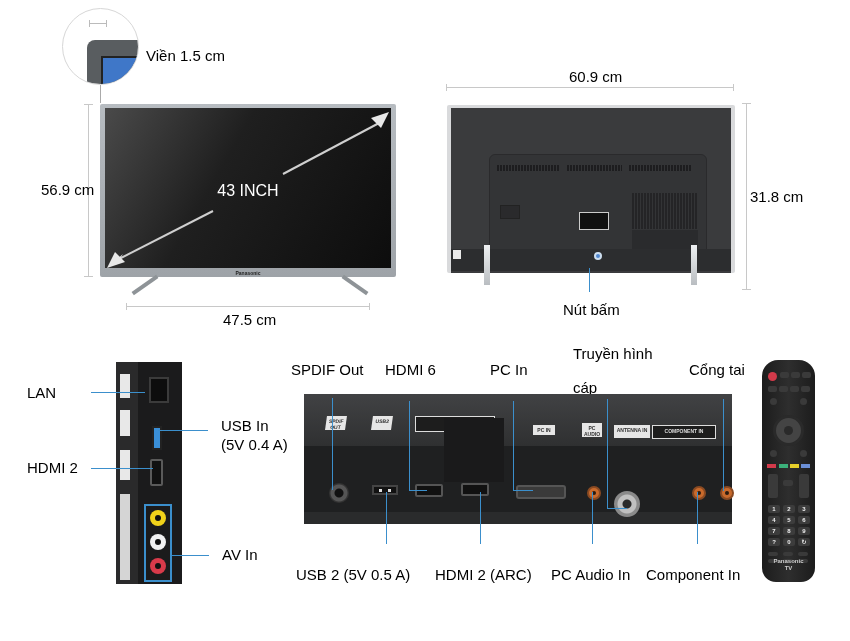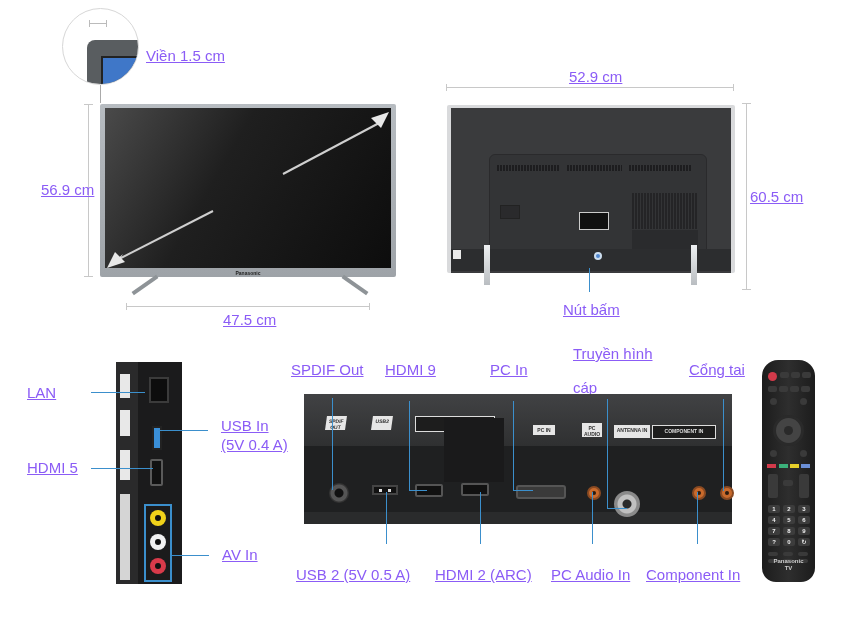--- a/index.html
+++ b/index.html
@@ -1,19 +1,19 @@
 <!DOCTYPE html>
 <html><head>
 <meta charset="utf-8">
 <style>
   * { box-sizing: border-box; margin: 0; padding: 0; }
   html, body { width: 850px; height: 641px; background: #ffffff; overflow: hidden; }
   body { position: relative; font-family: "Liberation Sans", "DejaVu Sans", sans-serif; color: #3a3a3a; }
   .abs { position: absolute; }
-  .lbl { position: absolute; font-size: 15px; color: #8b5cf6; white-space: nowrap; line-height: 18px; text-decoration: underline; }
+  .lbl { position: absolute; font-size: 15px; color: #000000; white-space: nowrap; line-height: 18px; }
   .dimline { position: absolute; background: #c8c8c8; }
   .lead { position: absolute; background: #3b8fcc; }
 
   
   .tv-front { left: 100px; top: 104px; width: 296px; height: 173px; background: linear-gradient(#b7bcc1,#9ea3a8); border-radius: 2px; }
   .tv-front .screen { position: absolute; left: 5px; top: 4px; right: 5px; bottom: 9px; background: linear-gradient(120deg,#4a4a4a 0%,#1f1f1f 40%,#0d0d0d 100%); }
   .tv-front .brand { position: absolute; bottom: 1px; left: 0; right: 0; text-align: center; font-size: 5px; color: #222; font-weight: bold; }
   .stand { position: absolute; width: 30px; height: 4px; background: #8e9397; }
 
   
@@ -85,32 +85,33 @@
 
 <div class="abs tv-front">
   <div class="screen">
     <svg width="286" height="160" style="position:absolute;left:0;top:0">
       <line x1="12" y1="152" x2="108" y2="103" stroke="#cfcfcf" stroke-width="2"></line>
       <line x1="178" y1="66" x2="276" y2="14" stroke="#cfcfcf" stroke-width="2"></line>
       <polygon points="4,158 18,146 12,156" fill="#e0e0e0"></polygon>
       <polygon points="2,160 20,154 10,144" fill="#e8e8e8"></polygon>
       <polygon points="284,4 266,10 276,20" fill="#e8e8e8"></polygon>
     </svg>
+    <div class="abs" style="left:0;right:0;top:74px;text-align:center;color:#fff;font-size:16px;">43 INCH</div>
   </div>
   <div class="brand">Panasonic</div>
 </div>
 <div class="stand" style="left:130px;top:283px;transform:rotate(-35deg);"></div>
 <div class="stand" style="left:340px;top:283px;transform:rotate(35deg);"></div>
 
 <div class="dimline" style="left:126px;top:306px;width:244px;height:1px;"></div>
 <div class="dimline" style="left:126px;top:303px;width:1px;height:7px;"></div>
 <div class="dimline" style="left:369px;top:303px;width:1px;height:7px;"></div>
 <div class="lbl" style="left:223px;top:311px;">47.5 cm</div>
 
-<div class="lbl" style="left:569px;top:68px;">52.9 cm</div>
+<div class="lbl" style="left:569px;top:68px;">60.9 cm</div>
 <div class="dimline" style="left:446px;top:87px;width:288px;height:1px;"></div>
 <div class="dimline" style="left:446px;top:84px;width:1px;height:7px;"></div>
 <div class="dimline" style="left:733px;top:84px;width:1px;height:7px;"></div>
 
 <div class="abs tv-back">
   <div class="shell">
     <div class="panel">
       <div class="vent" style="left:7px;top:10px;width:62px;"></div>
       <div class="vent" style="left:77px;top:10px;width:55px;"></div>
       <div class="vent" style="left:139px;top:10px;width:62px;"></div>
@@ -125,21 +126,21 @@
     <div class="abs" style="left:143px;top:3px;width:8px;height:8px;border-radius:50%;background:#4f86d0;border:2px solid #cde;"></div>
   </div>
   <div class="abs" style="left:6px;top:145px;width:8px;height:9px;background:#e9e9e9;"></div>
 </div>
 <div class="leg" style="left:484px;top:245px;"></div>
 <div class="leg" style="left:691px;top:245px;"></div>
 
 <div class="dimline" style="left:746px;top:103px;width:1px;height:187px;"></div>
 <div class="dimline" style="left:742px;top:103px;width:9px;height:1px;"></div>
 <div class="dimline" style="left:742px;top:289px;width:9px;height:1px;"></div>
-<div class="lbl" style="left:750px;top:188px;">60.5 cm</div>
+<div class="lbl" style="left:750px;top:188px;">31.8 cm</div>
 
 <div class="lead" style="left:589px;top:268px;width:1px;height:24px;"></div>
 <div class="lbl" style="left:563px;top:301px;">Nút bấm</div>
 
 <div class="abs side-strip">
   <div class="edge"></div>
   <div class="side-tag" style="top:12px;height:24px;"></div>
   <div class="side-tag" style="top:48px;height:26px;"></div>
   <div class="side-tag" style="top:88px;height:30px;"></div>
   <div class="side-tag" style="top:132px;height:86px;background:#d5d5d5;"></div>
@@ -153,28 +154,28 @@
   <div class="rca" style="top:52px;background:#d83a4a;"></div>
 </div>
 
 <div class="lbl" style="left:27px;top:384px;">LAN</div>
 <div class="lead" style="left:91px;top:392px;width:54px;height:1px;"></div>
 
 <div class="lead" style="left:158px;top:430px;width:50px;height:1px;"></div>
 <div class="lbl" style="left:221px;top:417px;">USB In</div>
 <div class="lbl" style="left:221px;top:436px;">(5V 0.4 A)</div>
 
-<div class="lbl" style="left:27px;top:459px;">HDMI 5</div>
+<div class="lbl" style="left:27px;top:459px;">HDMI 2</div>
 <div class="lead" style="left:91px;top:468px;width:62px;height:1px;"></div>
 
 <div class="lead" style="left:172px;top:555px;width:37px;height:1px;"></div>
 <div class="lbl" style="left:222px;top:546px;">AV In</div>
 
 <div class="lbl" style="left:291px;top:361px;">SPDIF Out</div>
-<div class="lbl" style="left:385px;top:361px;">HDMI 9</div>
+<div class="lbl" style="left:385px;top:361px;">HDMI 6</div>
 <div class="lbl" style="left:490px;top:361px;">PC In</div>
 <div class="lbl" style="left:573px;top:345px;">Truyền hình</div>
 <div class="lbl" style="left:573px;top:379px;">cáp</div>
 <div class="lbl" style="left:689px;top:361px;">Cổng tai</div>
 <div class="lbl" style="left:689px;top:379px;margin-top:28px;">nghe</div>
 
 <div class="abs bot-strip">
   <div class="top">
     <div class="tag" style="left:22px;top:22px;width:20px;height:14px;transform:skewX(-8deg);">SPDIF OUT</div>
     <div class="tag" style="left:68px;top:22px;width:20px;height:14px;transform:skewX(-8deg);">USB2</div>

